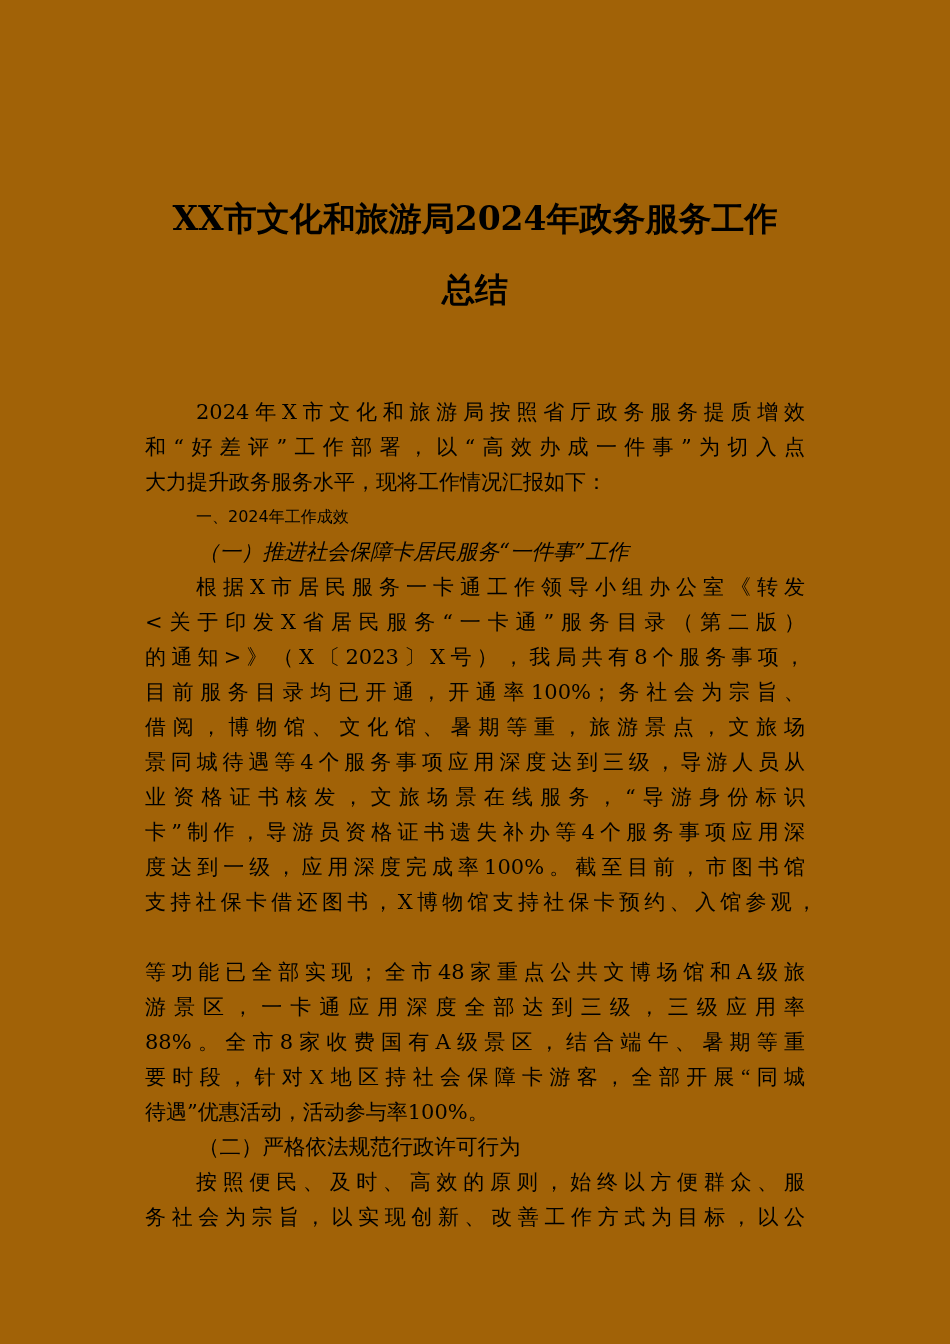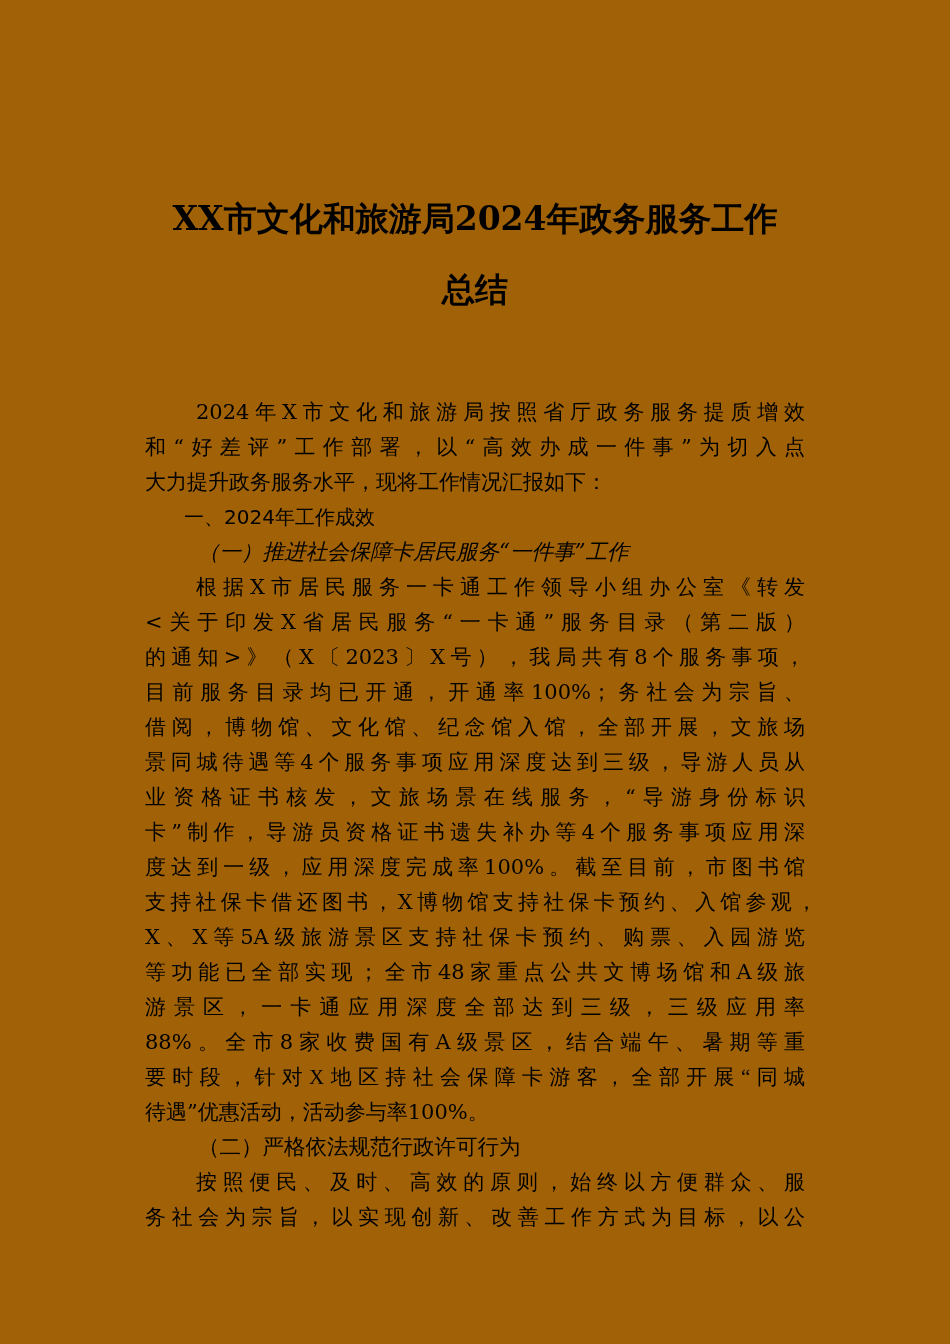--- a/index.html
+++ b/index.html
@@ -45,23 +45,23 @@
       white-space: nowrap;
       text-align: justify;
       text-align-last: justify;
       font-family: "DejaVu Serif", "Liberation Serif", serif;
     }
     .line.indent { left: 196px; width: 609px; }
     .line.last { text-align-last: left; }
     .line.overflow { width: 672px; }
     .heading1 {
       position: absolute;
-      left: 184px;
+      left: 196px;
       font-family: "DejaVu Sans", "Liberation Sans", sans-serif;
-      font-size: 20px;
+      font-size: 16px;
       line-height: 30px;
       white-space: nowrap;
     }
     .heading2 {
       position: absolute;
       left: 198px;
       font-family: "DejaVu Serif", "Liberation Serif", serif;
       font-size: 21.5px;
       line-height: 30px;
       white-space: nowrap;
@@ -80,27 +80,26 @@
   <div class="line last" style="top:467px;">大力提升政务服务水平，现将工作情况汇报如下：</div>
 
   <div class="heading1" style="top:502px;">一、2024年工作成效</div>
 
   <div class="heading2" style="top:537px;font-style:italic;">（一）推进社会保障卡居民服务“一件事”工作</div>
 
   <div class="line indent" style="top:572px;">根据X市居民服务一卡通工作领导小组办公室《转发</div>
   <div class="line" style="top:607px;">&lt;关于印发X省居民服务“一卡通”服务目录（第二版）</div>
   <div class="line" style="top:642px;">的通知&gt;》（X〔2023〕X号），我局共有8个服务事项，</div>
   <div class="line" style="top:677px;">目前服务目录均已开通，开通率100%；务社会为宗旨、</div>
-  <div class="line" style="top:712px;">借阅，博物馆、文化馆、纪念馆入馆，全部开展，文旅场</div>
+  <div class="line" style="top:712px;">借阅，博物馆、文化馆、暑期等重，旅游景点，文旅场</div>
   <div class="line" style="top:747px;">景同城待遇等4个服务事项应用深度达到三级，导游人员从</div>
   <div class="line" style="top:782px;">业资格证书核发，文旅场景在线服务，“导游身份标识</div>
   <div class="line" style="top:817px;">卡”制作，导游员资格证书遗失补办等4个服务事项应用深</div>
   <div class="line" style="top:852px;">度达到一级，应用深度完成率100%。截至目前，市图书馆</div>
   <div class="line overflow" style="top:887px;">支持社保卡借还图书，X博物馆支持社保卡预约、入馆参观，</div>
-  <div class="line" style="top:922px;">X、X等5A级旅游景区支持社保卡预约、购票、入园游览</div>
   <div class="line" style="top:957px;">等功能已全部实现；全市48家重点公共文博场馆和A级旅</div>
   <div class="line" style="top:992px;">游景区，一卡通应用深度全部达到三级，三级应用率</div>
   <div class="line" style="top:1027px;">88%。全市8家收费国有A级景区，结合端午、暑期等重</div>
   <div class="line" style="top:1062px;font-family:Liberation Serif, serif;">要时段，针对X地区持社会保障卡游客，全部开展“同城</div>
   <div class="line last" style="top:1097px;">待遇”优惠活动，活动参与率100%。</div>
 
   <div class="heading2" style="top:1132px;">（二）严格依法规范行政许可行为</div>
 
   <div class="line indent" style="top:1167px;">按照便民、及时、高效的原则，始终以方便群众、服</div>
   <div class="line" style="top:1202px;">务社会为宗旨，以实现创新、改善工作方式为目标，以公</div>

